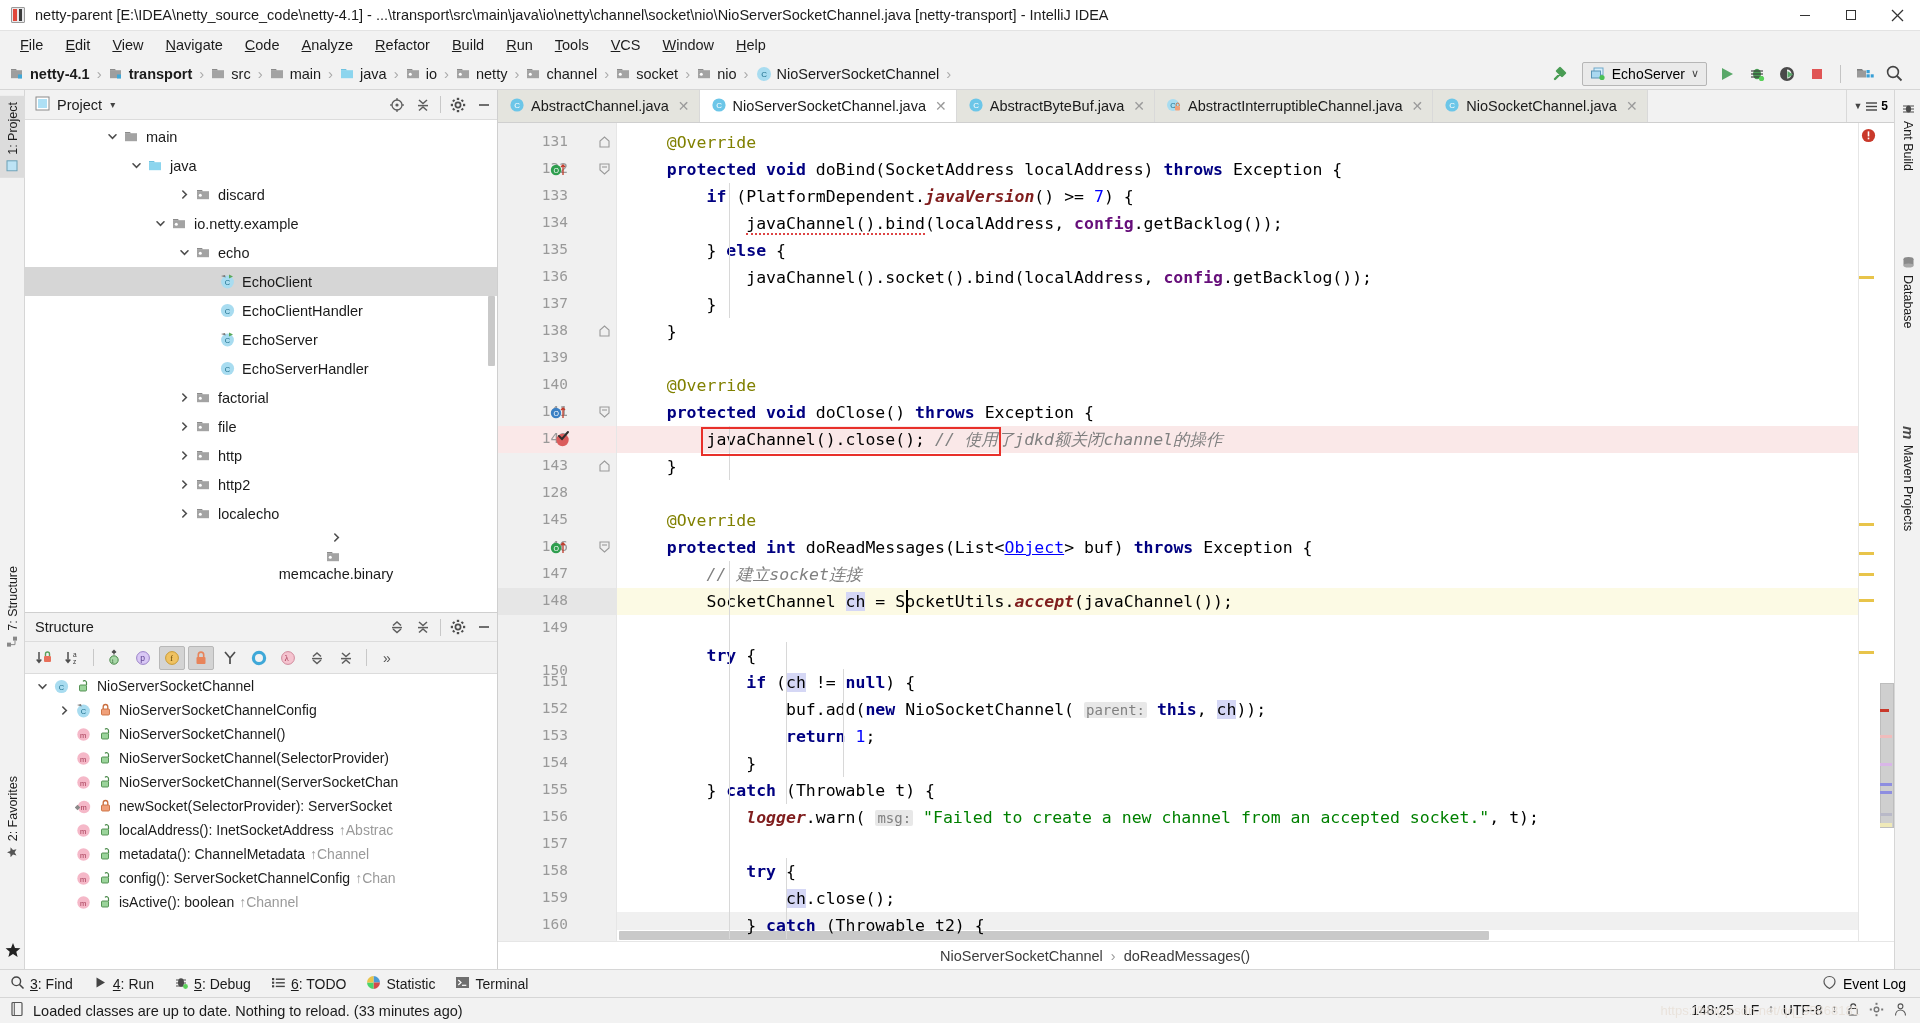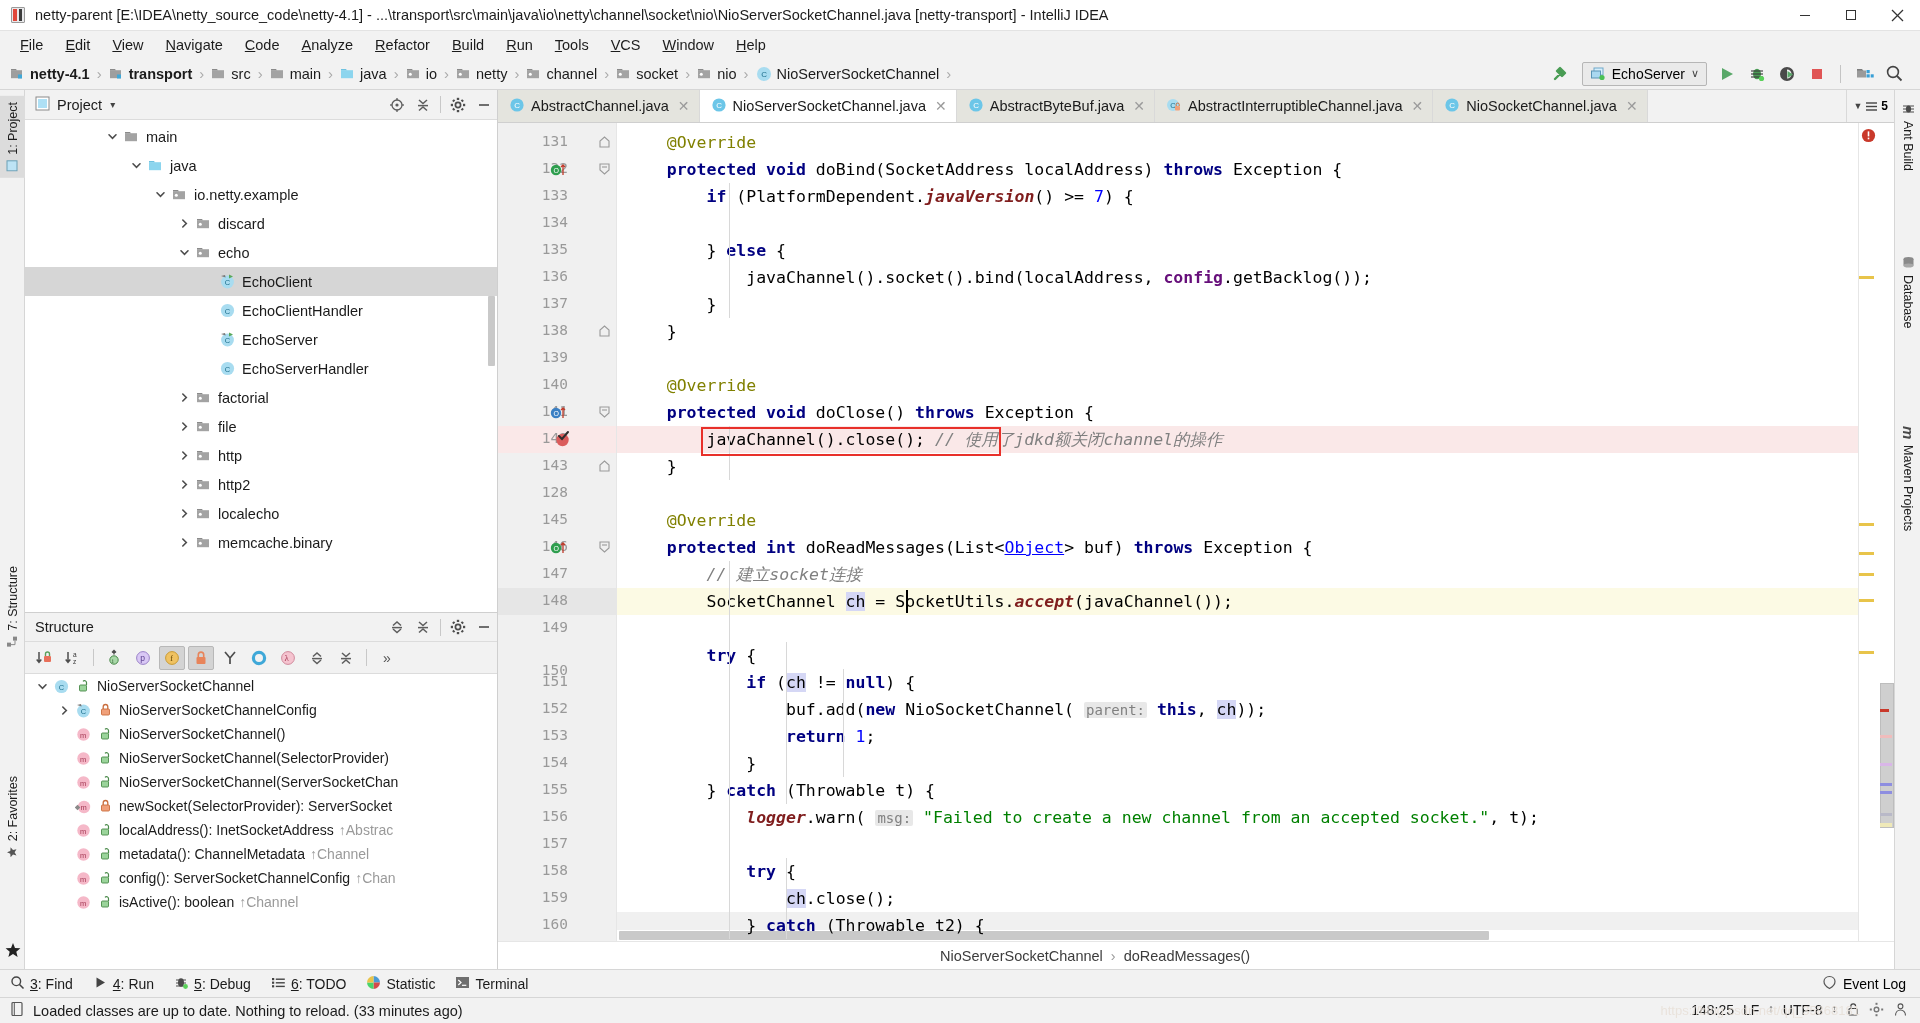--- a/index.html
+++ b/index.html
@@ -471,49 +471,49 @@
               </svg>
             </span>
             <span class="ticon">
               <svg width="15" height="15" viewBox="0 0 15 15">
                 <path d="M1 3 h5 l1 1.4 H1 Z" fill="#6fc2e0"></path>
                 <rect x="1" y="4.2" width="12" height="8" fill="#8cd5ee"></rect>
               </svg>
             </span>
             <span>java</span>
           </div>
+          <div class="trow" style="padding-left: 150px;">
+            <span class="tw">
+              <svg width="11" height="11" viewBox="0 0 11 11">
+                <path d="M3.8 2 L7.3 5.5 L3.8 9" fill="none" stroke="#4d4d4d" stroke-width="1.6" stroke-linecap="round"></path>
+              </svg>
+            </span>
+            <span class="ticon">
+              <svg width="15" height="15" viewBox="0 0 15 15">
+                <path d="M1 3 h5 l1 1.4 H1 Z" fill="#8a8a8a"></path>
+                <rect x="1" y="4.2" width="12" height="8" fill="#a3a3a3"></rect>
+                <circle cx="4.3" cy="8.2" r="1.5" fill="#fff"></circle>
+              </svg>
+            </span>
+            <span>discard</span>
+          </div>
           <div class="trow" style="padding-left: 126px;">
             <span class="tw">
               <svg width="11" height="11" viewBox="0 0 11 11">
                 <path d="M2 3.8 L5.5 7.3 L9 3.8" fill="none" stroke="#4d4d4d" stroke-width="1.6" stroke-linecap="round"></path>
               </svg>
             </span>
             <span class="ticon">
               <svg width="15" height="15" viewBox="0 0 15 15">
                 <path d="M1 3 h5 l1 1.4 H1 Z" fill="#8a8a8a"></path>
                 <rect x="1" y="4.2" width="12" height="8" fill="#a3a3a3"></rect>
                 <circle cx="4.3" cy="8.2" r="1.5" fill="#fff"></circle>
               </svg>
             </span>
             <span>io.netty.example</span>
-          </div>
-          <div class="trow" style="padding-left: 150px;">
-            <span class="tw">
-              <svg width="11" height="11" viewBox="0 0 11 11">
-                <path d="M3.8 2 L7.3 5.5 L3.8 9" fill="none" stroke="#4d4d4d" stroke-width="1.6" stroke-linecap="round"></path>
-              </svg>
-            </span>
-            <span class="ticon">
-              <svg width="15" height="15" viewBox="0 0 15 15">
-                <path d="M1 3 h5 l1 1.4 H1 Z" fill="#8a8a8a"></path>
-                <rect x="1" y="4.2" width="12" height="8" fill="#a3a3a3"></rect>
-                <circle cx="4.3" cy="8.2" r="1.5" fill="#fff"></circle>
-              </svg>
-            </span>
-            <span>discard</span>
           </div>
           <div class="trow" style="padding-left: 150px;">
             <span class="tw">
               <svg width="11" height="11" viewBox="0 0 11 11">
                 <path d="M2 3.8 L5.5 7.3 L9 3.8" fill="none" stroke="#4d4d4d" stroke-width="1.6" stroke-linecap="round"></path>
               </svg>
             </span>
             <span class="ticon">
               <svg width="15" height="15" viewBox="0 0 15 15">
                 <path d="M1 3 h5 l1 1.4 H1 Z" fill="#8a8a8a"></path>
@@ -635,21 +635,21 @@
             </span>
             <span class="ticon">
               <svg width="15" height="15" viewBox="0 0 15 15">
                 <path d="M1 3 h5 l1 1.4 H1 Z" fill="#8a8a8a"></path>
                 <rect x="1" y="4.2" width="12" height="8" fill="#a3a3a3"></rect>
                 <circle cx="4.3" cy="8.2" r="1.5" fill="#fff"></circle>
               </svg>
             </span>
             <span>localecho</span>
           </div>
-          <div class="trow" style="padding-left: 150px;">
+          <div class="trow" style="padding-left: 150px; flex-direction: column;">
             <span class="tw">
               <svg width="11" height="11" viewBox="0 0 11 11">
                 <path d="M3.8 2 L7.3 5.5 L3.8 9" fill="none" stroke="#4d4d4d" stroke-width="1.6" stroke-linecap="round"></path>
               </svg>
             </span>
             <span class="ticon">
               <svg width="15" height="15" viewBox="0 0 15 15">
                 <path d="M1 3 h5 l1 1.4 H1 Z" fill="#8a8a8a"></path>
                 <rect x="1" y="4.2" width="12" height="8" fill="#a3a3a3"></rect>
                 <circle cx="4.3" cy="8.2" r="1.5" fill="#fff"></circle>
@@ -1086,20 +1086,21 @@
         <div class="code" id="code">
             <div class="rowhl-grey" style="top: 789px;"></div>
             <div class="rowhl-caret" style="top: 465px;"></div>
             <div class="rowhl-bp" style="top: 303px;"></div>
           <div class="hscroll" style="width:100%;">
             <div class="thumb" style="left:2px;width:870px;"></div>
           </div>
         <div class="cl" style="top: 6px; left: 10px;">    <span class="an">@Override</span></div>
             <div class="cl" style="top: 33px; left: 10px;">    <span class="k">protected void</span> doBind(SocketAddress localAddress) <span class="k">throws</span> Exception {</div>
             <div class="cl" style="top: 60px; left: 10px;">        <span class="k">if</span> (PlatformDependent.<span class="sm">javaVersion</span>() &gt;= <span class="nm">7</span>) {</div>
+            <div class="cl" style="top: 87px; left: 10px;">            <span class="sqg">javaChannel().bind</span>(localAddress, <span class="fi">config</span>.getBacklog());</div>
             <div class="cl" style="top: 114px; left: 10px;">        } <span class="k">else</span> {</div>
             <div class="cl" style="top: 141px; left: 10px;">            javaChannel().socket().bind(localAddress, <span class="fi">config</span>.getBacklog());</div>
             <div class="cl" style="top: 168px; left: 10px;">        }</div>
             <div class="cl" style="top: 195px; left: 10px;">    }</div>
             <div class="cl" style="top: 222px; left: 10px;">&nbsp;</div>
             <div class="cl" style="top: 249px; left: 10px;">    <span class="an">@Override</span></div>
             <div class="cl" style="top: 276px; left: 10px;">    <span class="k">protected void</span> doClose() <span class="k">throws</span> Exception {</div>
             <div class="cl" style="top: 303px; left: 10px;">        javaChannel().close(); <span class="cm">// 使用了jdkd额关闭channel的操作</span></div>
             <div class="cl" style="top: 330px; left: 10px;">    }</div>
             <div class="cl" style="top: 357px; left: 10px;">&nbsp;</div>

